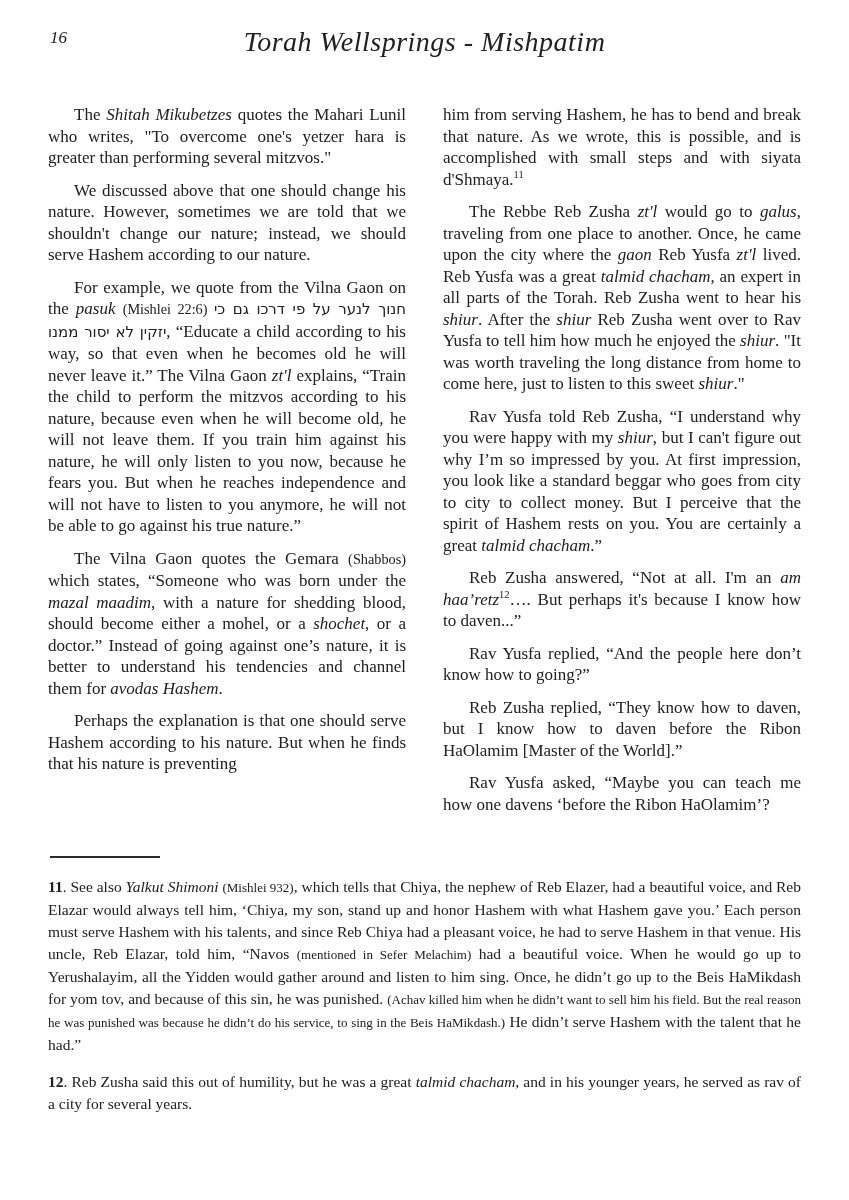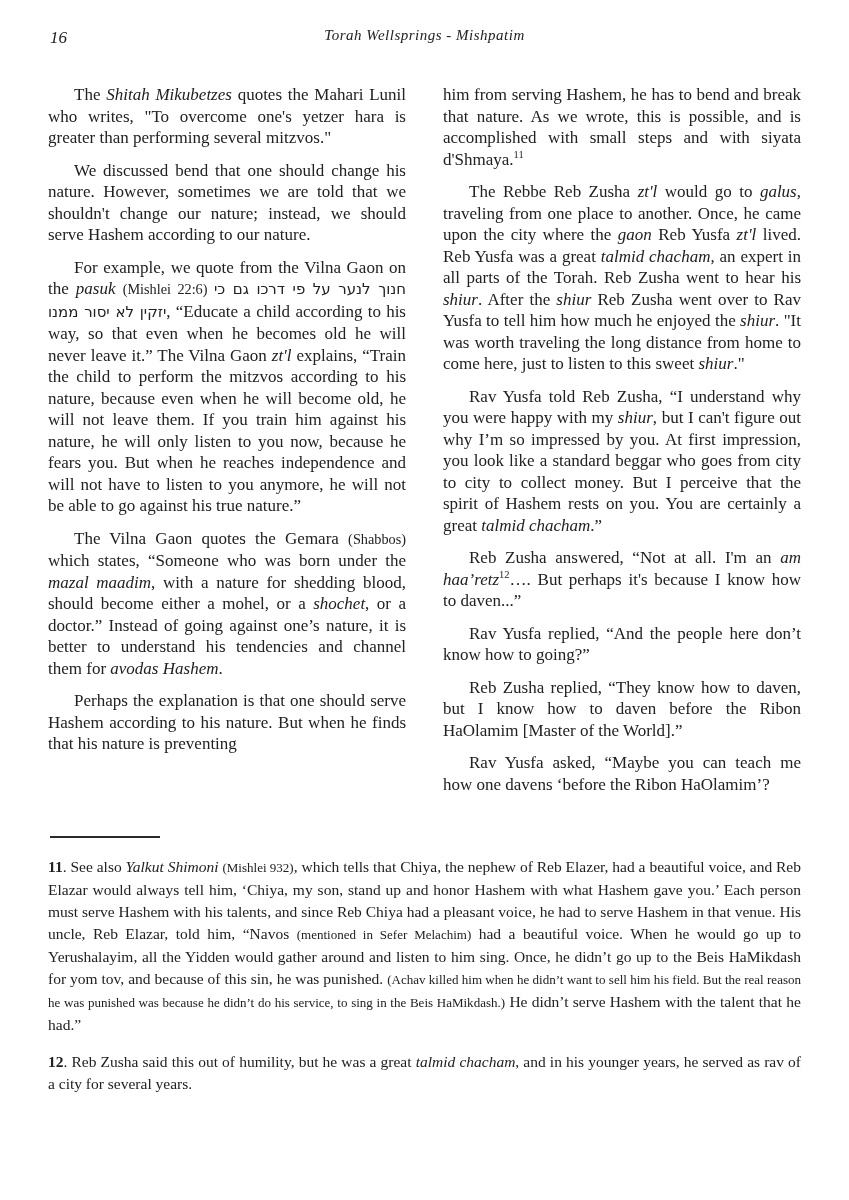--- a/index.html
+++ b/index.html
@@ -21,28 +21,28 @@
     margin-bottom: 32px;
     height: 26px;
   }
   .page-number {
     position: absolute; left: 2px; top: 2px;
     font-style: italic;
     font-size: 17px;
   }
   .page-title {
     font-style: italic;
-    font-size: 15px;
+    font-size: 28px;
     letter-spacing: 0.5px;
   }
   .columns {
     display: flex;
     gap: 37px;
   }
-  .col { flex: 1 1 0; min-width: 0; }
+  .col { flex: 1 1 0; min-width: 0; margin-top: 20px; }
   .col p {
     margin: 0 0 11px 0;
     font-size: 17px;
     line-height: 21.5px;
     text-align: justify;
     text-indent: 26px;
   }
   .col p.noindent { text-indent: 0; }
   .col h3 {
     margin: 20px 0 14px 0;
@@ -74,21 +74,21 @@
 
 <div class="page">
   <header class="page-header">
     <span class="page-number">16</span>
     <span class="page-title">Torah Wellsprings - Mishpatim</span>
   </header>
 
   <main class="columns">
     <div class="col" id="col-left">
         <p><span>The </span><span class="run-i">Shitah Mikubetzes</span><span> quotes the Mahari Lunil who writes, "To overcome one's yetzer hara is greater than performing several mitzvos."</span></p>
-        <p><span>We discussed bend that one should change his nature. However, sometimes we are told that we shouldn't change our nature; instead, we should serve Hashem according to our nature.</span></p>
+        <p><span>We discussed above that one should change his nature. However, sometimes we are told that we shouldn't change our nature; instead, we should serve Hashem according to our nature.</span></p>
         <p><span>For example, we quote from the Vilna Gaon on the </span><span class="run-i">pasuk</span><span> </span><span class="run-sm">(</span><span class="run-ism">Mishlei</span><span class="run-sm"> 22:6) </span><span class="run-heb">חנוך לנער על פי דרכו גם כי יזקין לא יסור ממנו</span><span>, “Educate a child according to his way, so that even when he becomes old he will never leave it.” The Vilna Gaon </span><span class="run-i">zt'l</span><span> explains, “Train the child to perform the mitzvos according to his nature, because even when he will become old, he will not leave them. If you train him against his nature, he will only listen to you now, because he fears you. But when he reaches independence and will not have to listen to you anymore, he will not be able to go against his true nature.”</span></p>
         <p><span>The Vilna Gaon quotes the Gemara </span><span class="run-sm">(</span><span class="run-ism">Shabbos</span><span class="run-sm">)</span><span> which states, “Someone who was born under the </span><span class="run-i">mazal maadim</span><span>, with a nature for shedding blood, should become either a mohel, or a </span><span class="run-i">shochet</span><span>, or a doctor.” Instead of going against one’s nature, it is better to understand his tendencies and channel them for </span><span class="run-i">avodas Hashem</span><span>.</span></p>
         <p><span>Perhaps the explanation is that one should serve Hashem according to his nature. But when he finds that his nature is preventing</span></p>
       </div>
     <div class="col" id="col-right">
         <p class="noindent"><span>him from serving Hashem, he has to bend and break that nature. As we wrote, this is possible, and is accomplished with small steps and with siyata d'Shmaya.</span><sup>11</sup></p>
         <p><span>The Rebbe Reb Zusha </span><span class="run-i">zt'l</span><span> would go to </span><span class="run-i">galus</span><span>, traveling from one place to another. Once, he came upon the city where the </span><span class="run-i">gaon</span><span> Reb Yusfa </span><span class="run-i">zt'l</span><span> lived. Reb Yusfa was a great </span><span class="run-i">talmid chacham</span><span>, an expert in all parts of the Torah. Reb Zusha went to hear his </span><span class="run-i">shiur</span><span>. After the </span><span class="run-i">shiur</span><span> Reb Zusha went over to Rav Yusfa to tell him how much he enjoyed the </span><span class="run-i">shiur</span><span>. "It was worth traveling the long distance from home to come here, just to listen to this sweet </span><span class="run-i">shiur</span><span>."</span></p>
         <p><span>Rav Yusfa told Reb Zusha, “I understand why you were happy with my </span><span class="run-i">shiur</span><span>, but I can't figure out why I’m so impressed by you. At first impression, you look like a standard beggar who goes from city to city to collect money. But I perceive that the spirit of Hashem rests on you. You are certainly a great </span><span class="run-i">talmid chacham</span><span>.”</span></p>
         <p><span>Reb Zusha answered, “Not at all. I'm an </span><span class="run-i">am haa’retz</span><sup>12</sup><span>…. But perhaps it's because I know how to daven...”</span></p>
         <p><span>Rav Yusfa replied, “And the people here don’t know how to going?”</span></p>

